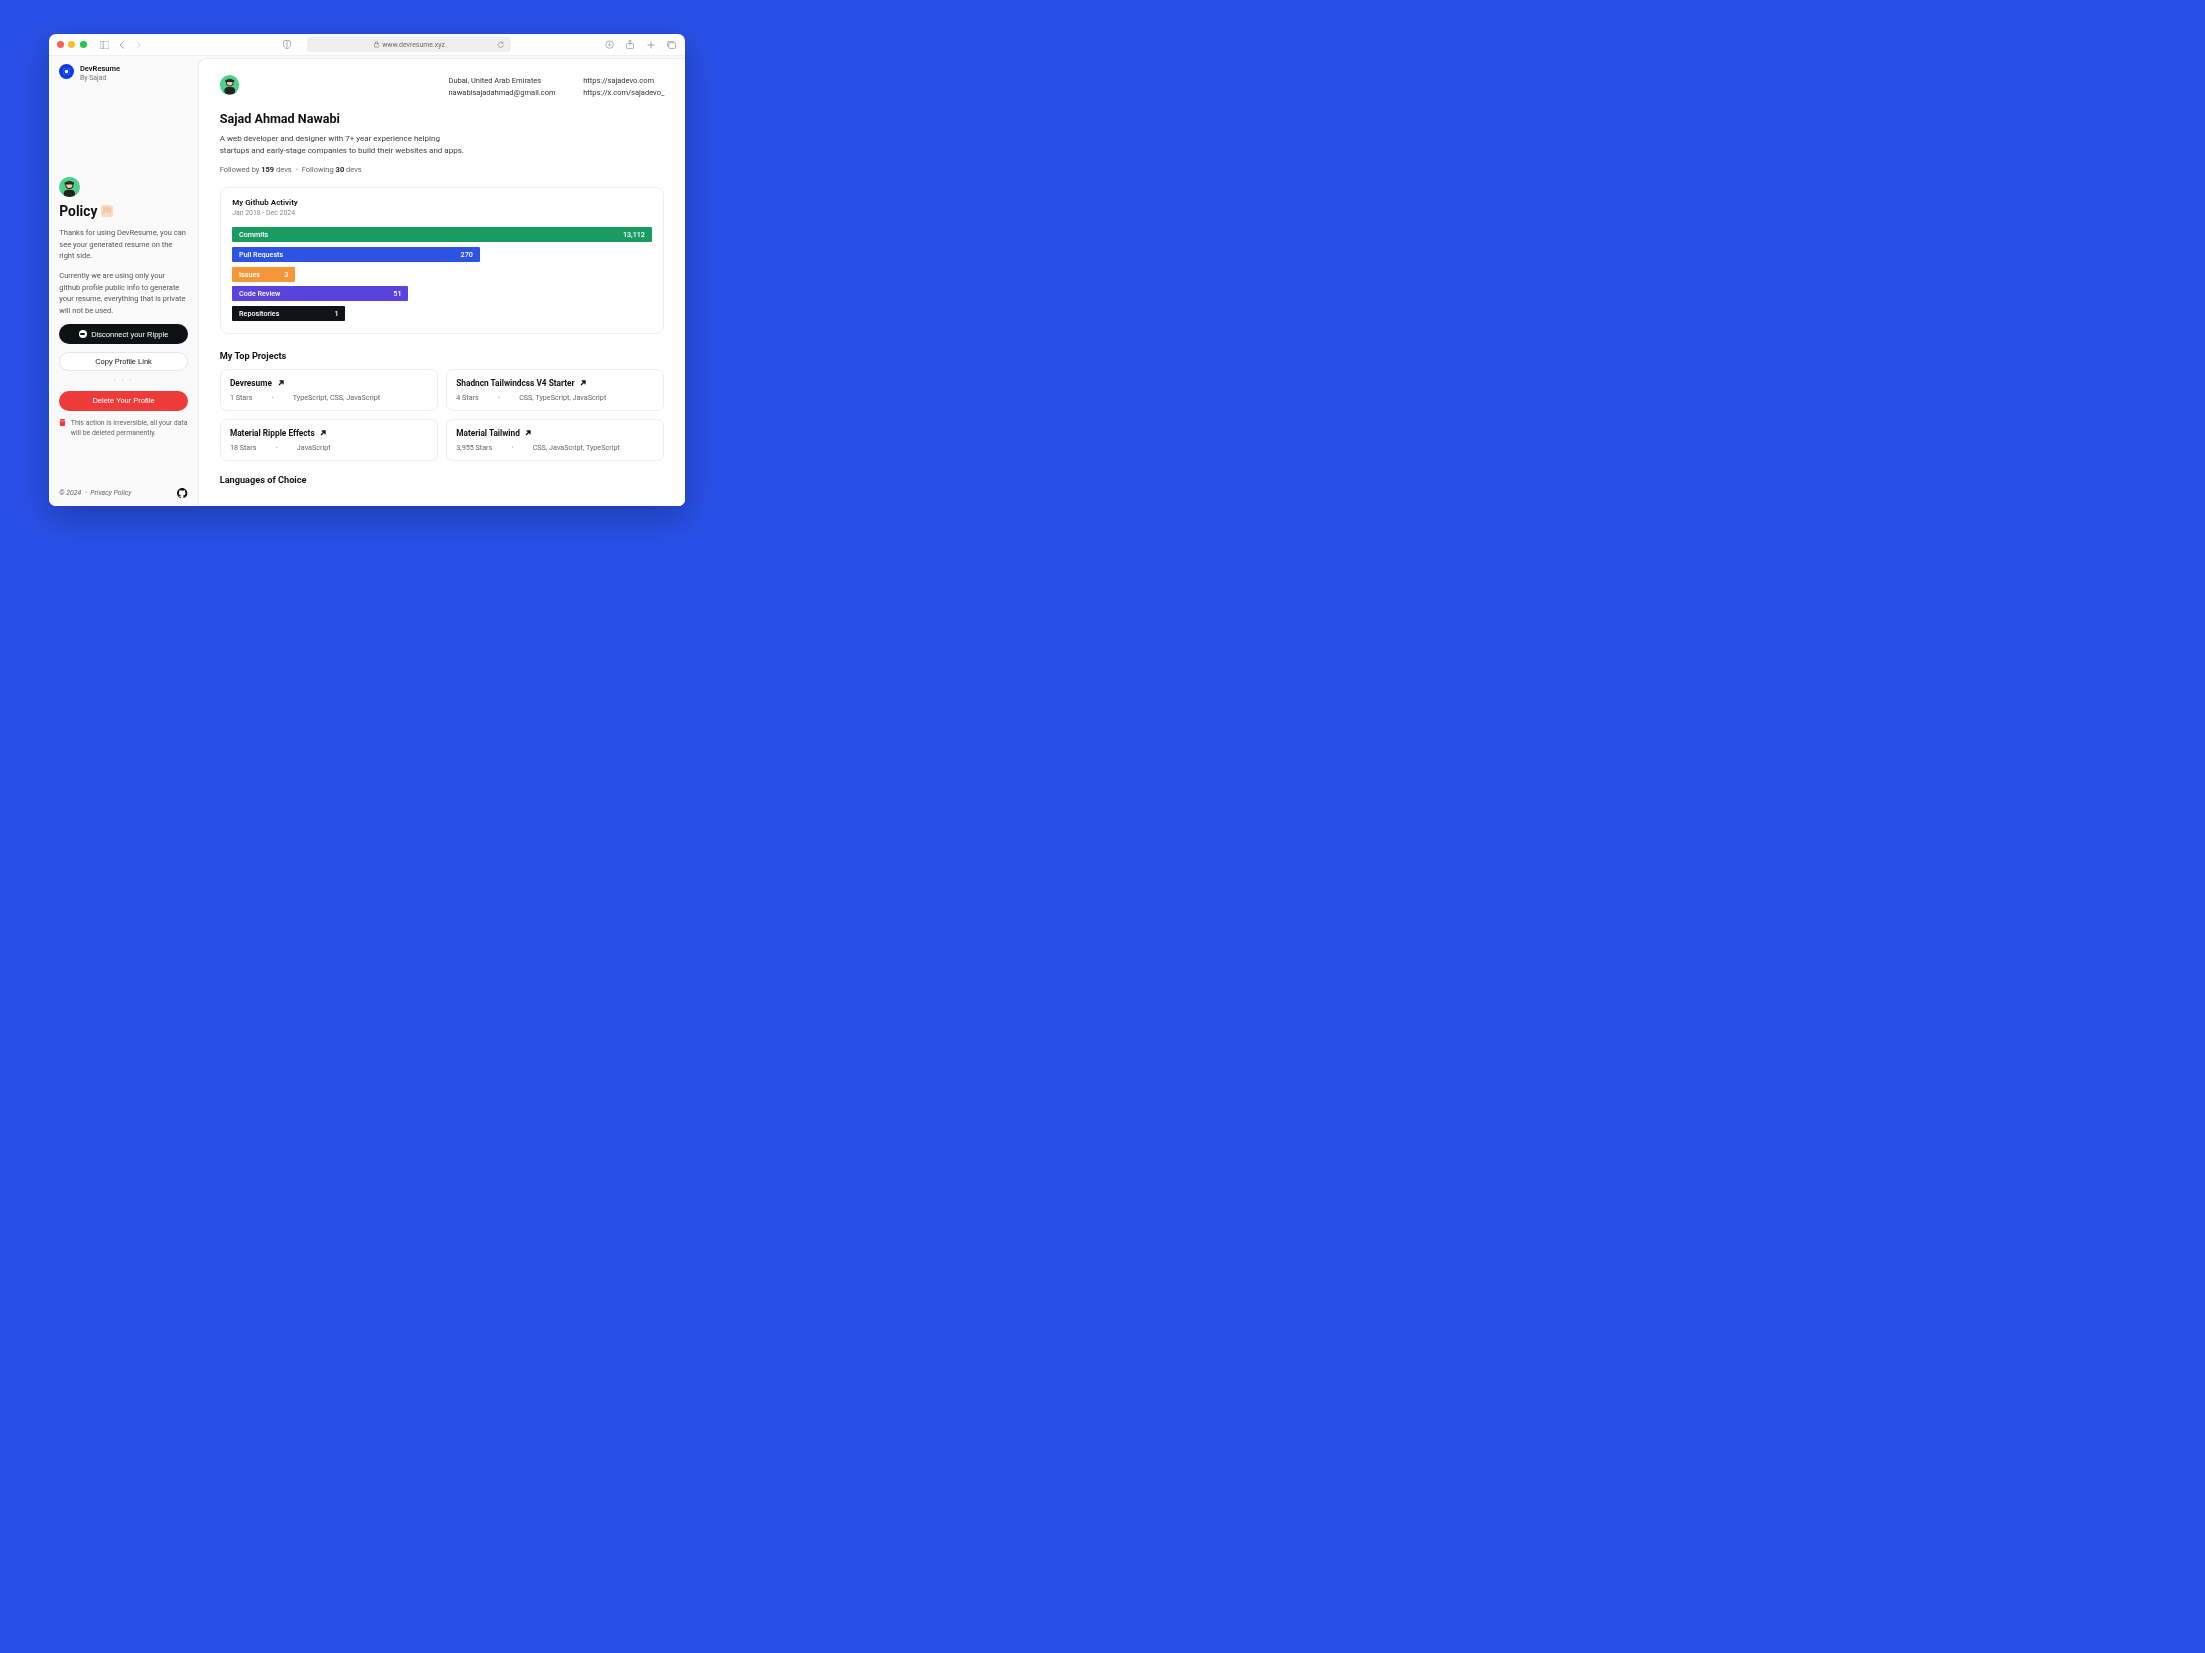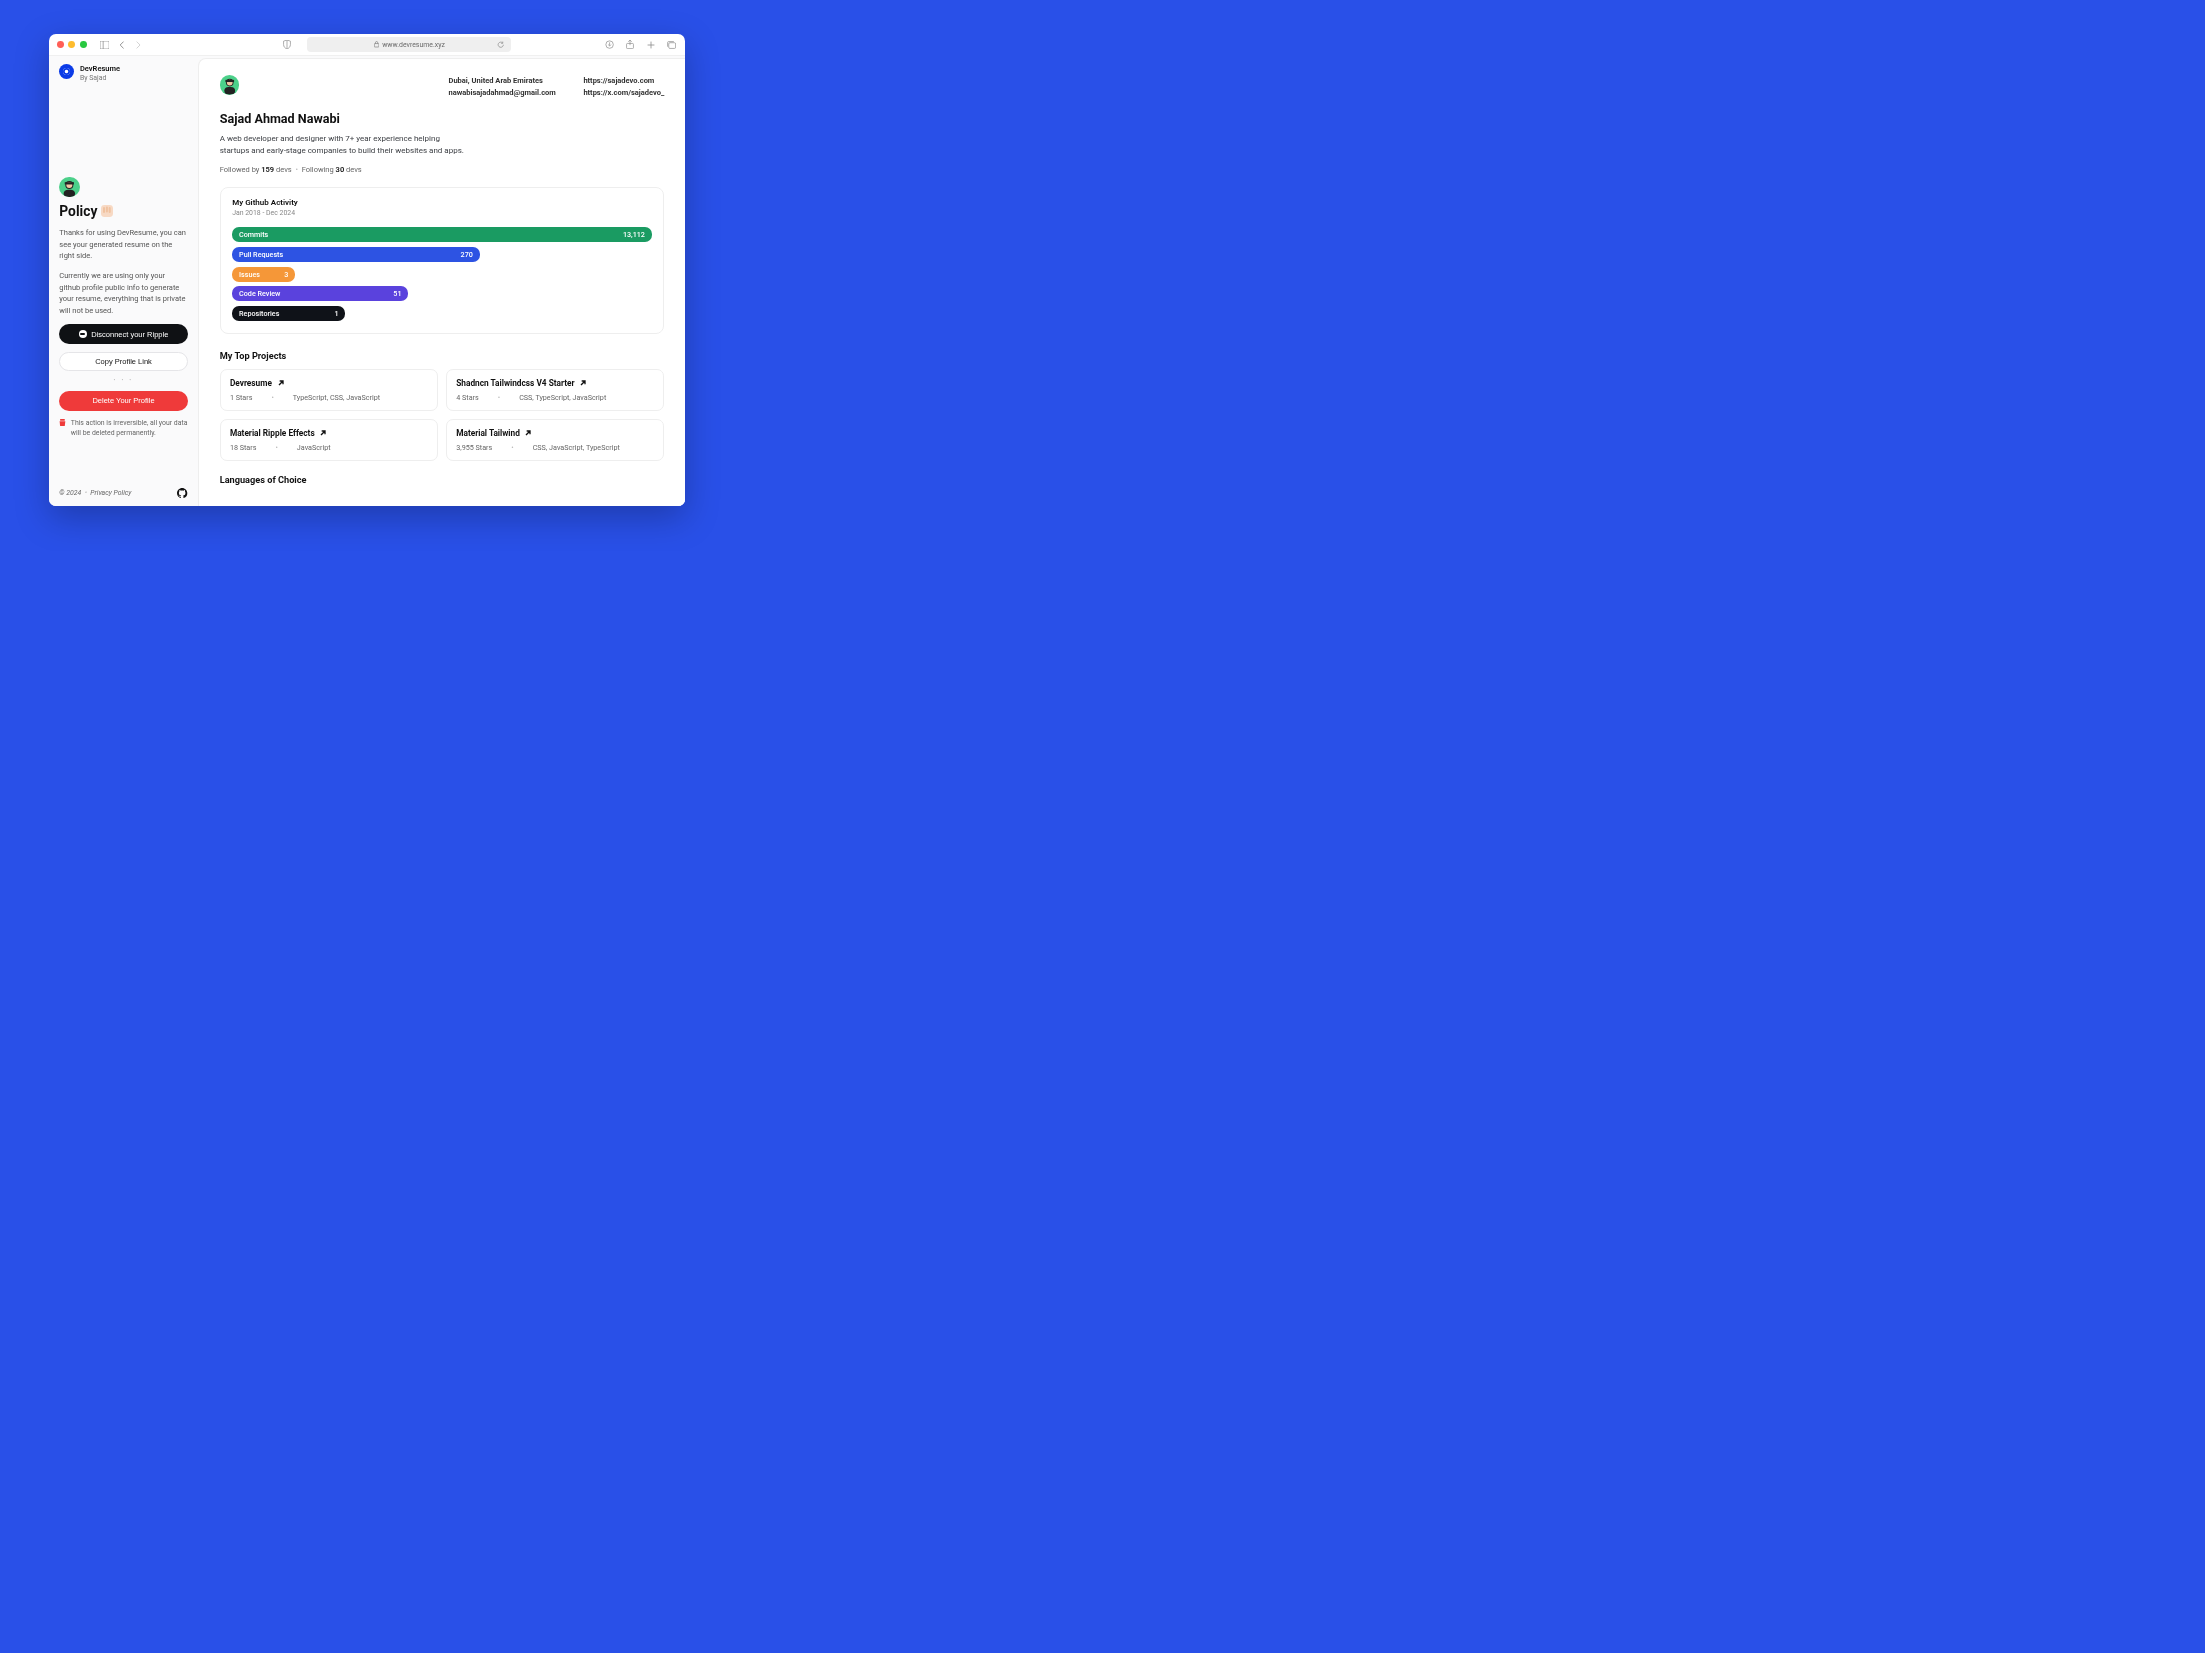--- a/index.html
+++ b/index.html
@@ -121,36 +121,36 @@
   padding:16px 20.7px 0 20.7px;
   overflow:hidden;
   border:0.6px solid #eee;
   border-right:none;
   border-bottom:none;
   position:relative;
 }
 .profile-head { display:flex; justify-content:space-between; align-items:flex-start; }
 .avatar-big { width:19.5px;height:19.5px;border-radius:50%;background:#4cd08a;display:flex;align-items:center;justify-content:center;overflow:hidden; }
 .contact-cols { display:flex; gap:27.6px; font-size:7.5px; color:#333; line-height:1.6; }
-.contact-cols .col { display:flex; flex-direction:column;font-weight:bold; }
+.contact-cols .col { display:flex; flex-direction:column; }
 .name { font-size:12.6px; font-weight:700; color:#111; margin-top:11.5px; }
 .bio { font-size:8px; color:#3a3d42; line-height:1.55; margin-top:6.9px; max-width:247px; }
 .follow-row { font-size:7.5px; color:#666; margin-top:8px; }
 .follow-row b { color:#111; font-weight:600; }
 
 .activity-card {
   margin-top:12.6px;
   border:0.6px solid #eee;
   border-radius:8px;
   padding:10.3px 11.5px 12.6px 11.5px;
 }
 .activity-title { font-size:8px; font-weight:600; color:#111; }
 .activity-range { font-size:6.9px; color:#888; margin-top:1.7px; }
 .bars { margin-top:10.3px; display:flex; flex-direction:column; gap:4.6px; }
-.bar { height:15px; border-radius:7px; display:flex; align-items:center; justify-content:space-between; padding:0 6.9px; color:#fff; font-size:7.2px; }
+.bar { height:15px; border-radius:1px; display:flex; align-items:center; justify-content:space-between; padding:0 6.9px; color:#fff; font-size:7.2px; }
 .bar .label { font-weight:500; }
 .bar .value { font-weight:500; }
 .bar.commits { background:#1a9b62; width:100%; }
 .bar.prs { background:#2d53e3; width:59%; }
 .bar.issues { background:#f59738; width:15%; }
 .bar.cr { background:#5a42dd; width:42%; }
 .bar.repos { background:#0f1218; width:27%; }
 
 .section-title { font-size:9.2px; font-weight:700; color:#111; margin-top:16px; }
 .projects-grid { display:grid; grid-template-columns:1fr 1fr; gap:8px; margin-top:8px; }

